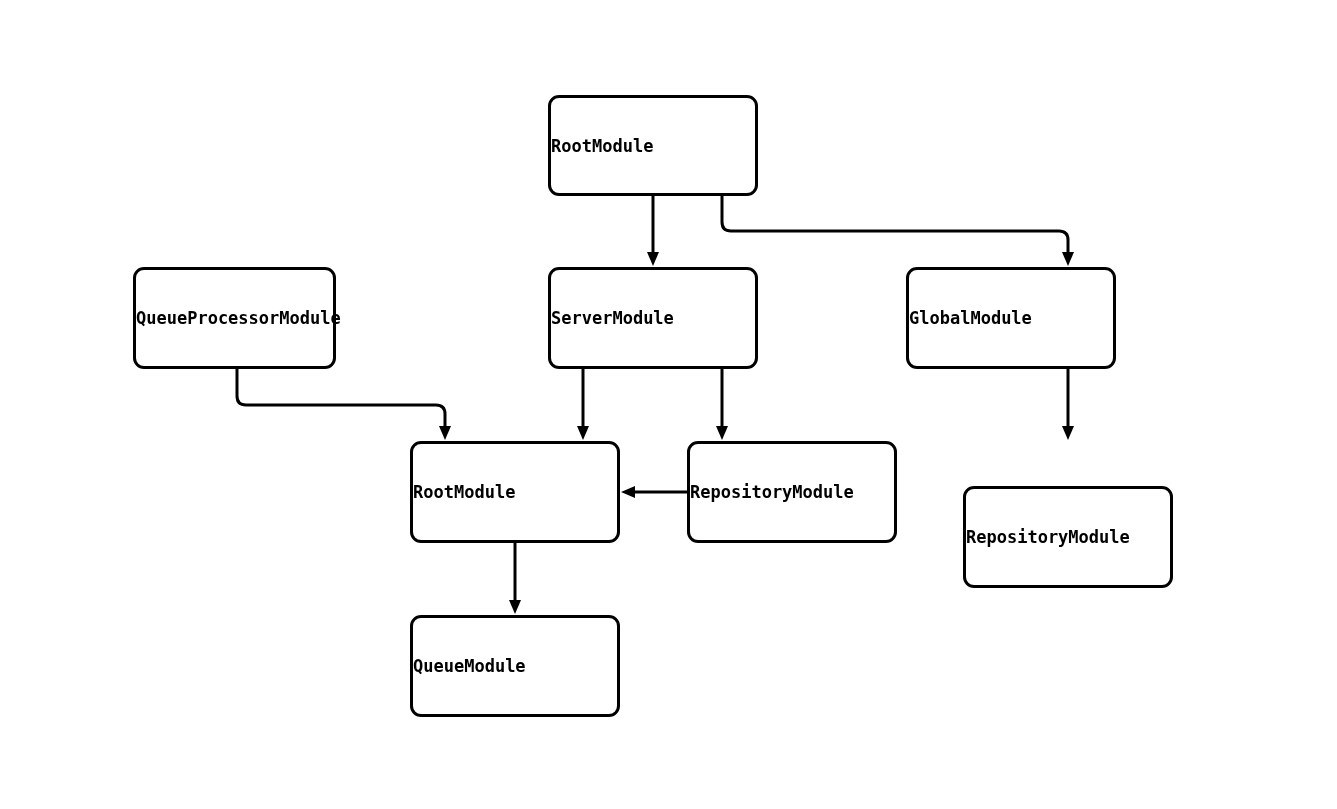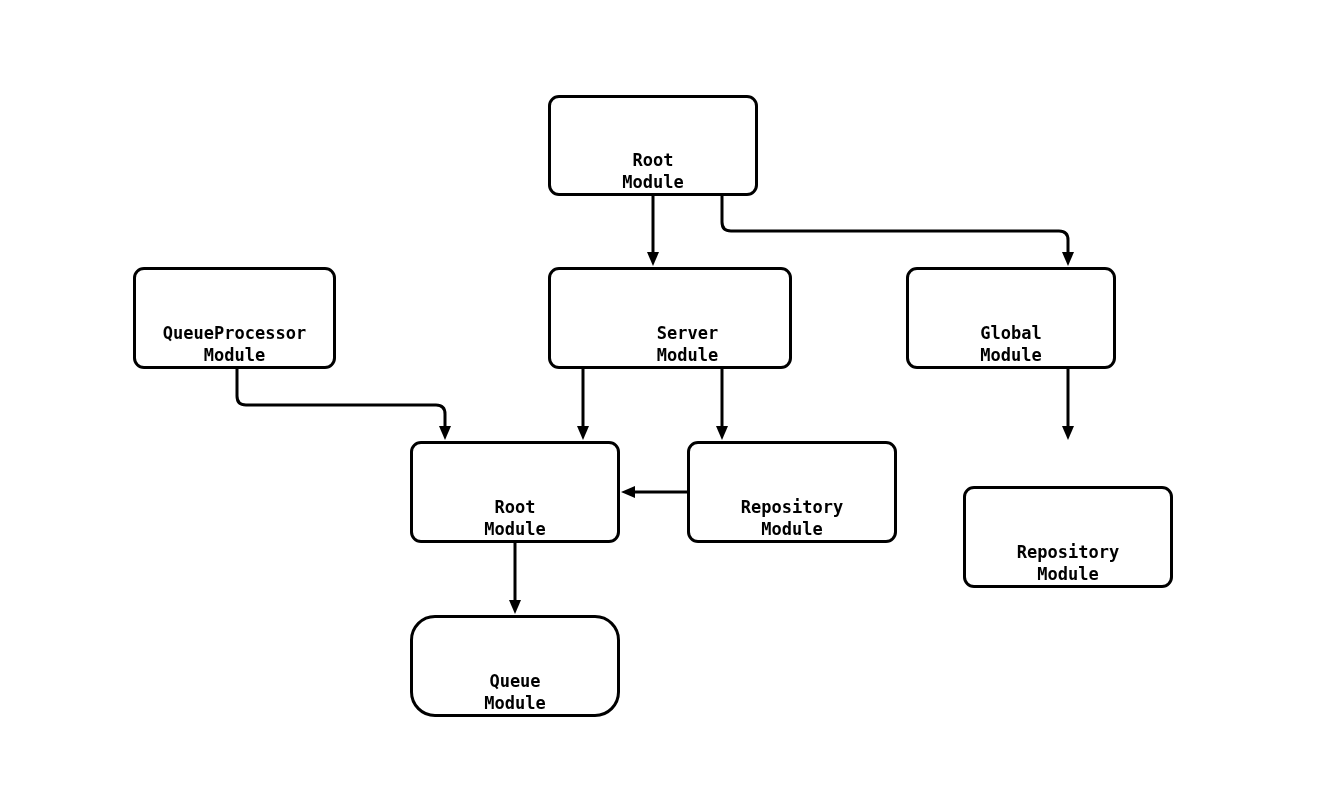--- a/index.html
+++ b/index.html
@@ -27,23 +27,22 @@
     width: 1337px;
     height: 809px;
   }
   .node {
     position: absolute;
     box-sizing: border-box;
     background: #ffffff;
     border: 3px solid #000000;
     border-radius: 11px;
     display: flex;
-    flex-direction: column;
     align-items: center;
-    justify-content: flex-end;
+    justify-content: flex-start;
     z-index: 2;
   }
   .node-label {
     font-family: "DejaVu Sans Mono", "Liberation Mono", monospace;
     font-size: 17px;
     font-weight: 700;
     line-height: 22px;
     color: #000000;
     text-align: center;
     white-space: pre;
@@ -83,21 +82,21 @@
   <div class="node" style="left:548px; top:95px; width:210px; height:101px;">
     <div class="node-label">Root</div>
     <div class="node-label">Module</div>
   </div>
 
   <div class="node" style="left:133px; top:267px; width:203px; height:102px;">
     <div class="node-label">QueueProcessor</div>
     <div class="node-label">Module</div>
   </div>
 
-  <div class="node" style="left:548px; top:267px; width:244px; height:102px;padding-left:35px;">
+  <div class="node" style="left:548px; top:267px; width:210px; height:102px;">
     <div class="node-label">Server</div>
     <div class="node-label">Module</div>
   </div>
 
   <div class="node" style="left:906px; top:267px; width:210px; height:102px;">
     <div class="node-label">Global</div>
     <div class="node-label">Module</div>
   </div>
 
   <div class="node" style="left:410px; top:441px; width:210px; height:102px;">
@@ -108,18 +107,18 @@
   <div class="node" style="left:687px; top:441px; width:210px; height:102px;">
     <div class="node-label">Repository</div>
     <div class="node-label">Module</div>
   </div>
 
   <div class="node" style="left:963px; top:441px; width:210px; height:102px;margin-top:45px;">
     <div class="node-label">Repository</div>
     <div class="node-label">Module</div>
   </div>
 
-  <div class="node" style="left:410px; top:615px; width:210px; height:102px;border-radius:25px;">
+  <div class="node" style="left:410px; top:615px; width:210px; height:102px;">
     <div class="node-label">Queue</div>
     <div class="node-label">Module</div>
   </div>
 
 </div>
 
 </body></html>

